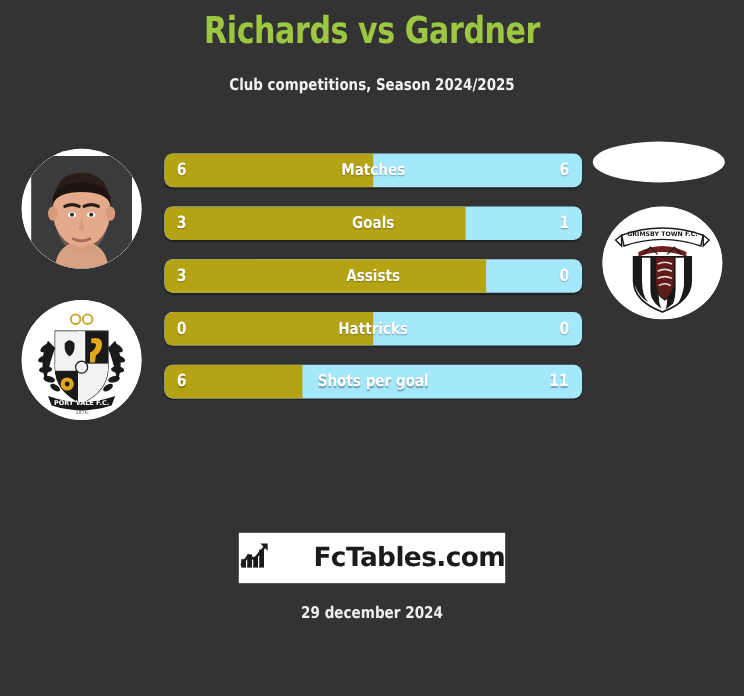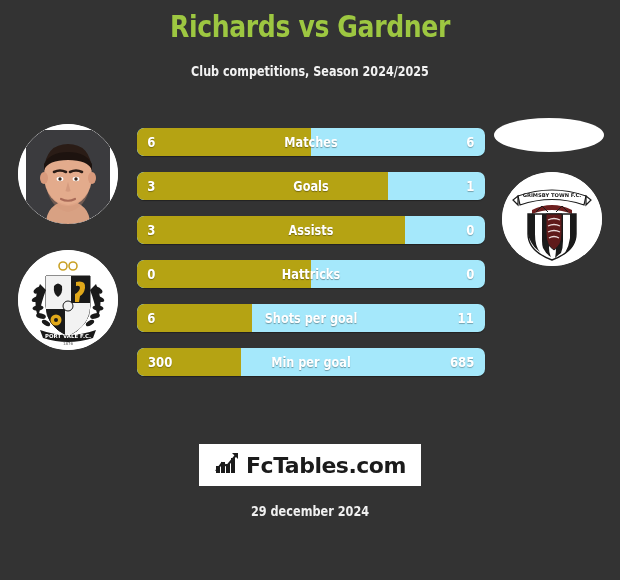--- a/index.html
+++ b/index.html
@@ -103,21 +103,21 @@
   }
 
   
   #logo {
     position: absolute;
     left: 199px; top: 444px;
     width: 222px; height: 42px;
     background: #ffffff;
     display: flex;
     align-items: center;
-    justify-content: center;
+    justify-content: space-between;
     gap: 6px;
   }
   #logo-text {
     font-size: 22px;
     font-weight: bold;
     color: #1b1b1b;
     letter-spacing: -0.5px;
     font-family: "DejaVu Sans", sans-serif;
   }
   #date {
@@ -295,26 +295,20 @@
   </div>
 
 
   <div class="bar-row">
     <div class="bar-home" style="width:33%"></div>
     <div class="bar-val left">6</div>
     <div class="bar-label">Shots per goal</div>
     <div class="bar-val right">11</div>
   </div>
 
-  <div class="bar-row">
-    <div class="bar-home" style="width:30%"></div>
-    <div class="bar-val left">300</div>
-    <div class="bar-label">Min per goal</div>
-    <div class="bar-val right">685</div>
-  </div>
 
 </div>
 
 <div id="logo">
   <span>
     <svg width="26" height="24" viewBox="0 0 26 24" aria-hidden="true">
       <polyline points="2,20 8,12 13,15 23,3" fill="none" stroke="#1b1b1b" stroke-width="2"></polyline>
       <polygon points="18,2 24,2 24,8" fill="#1b1b1b"></polygon>
       <rect x="2" y="15" width="4" height="7" fill="#1b1b1b"></rect>
       <rect x="7" y="11" width="4" height="11" fill="#1b1b1b"></rect>

